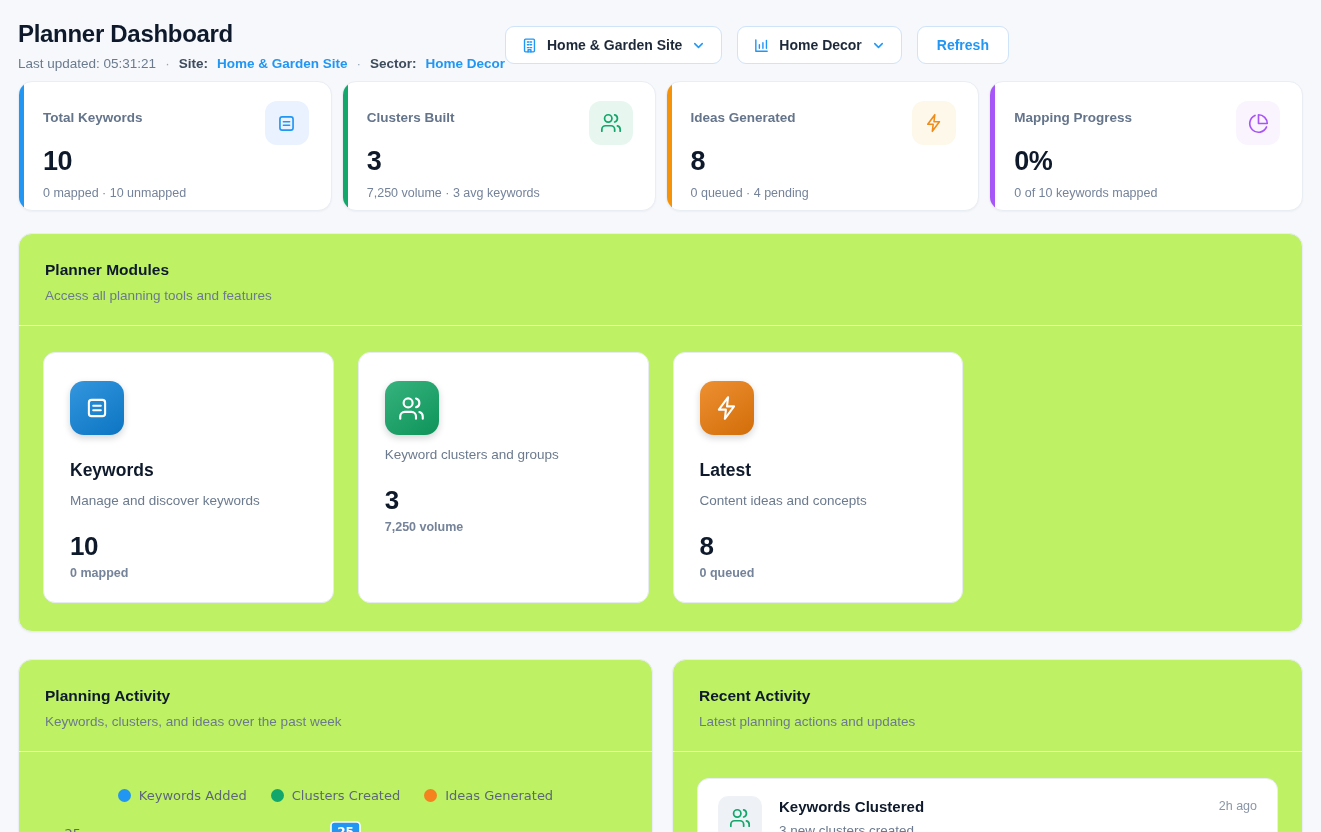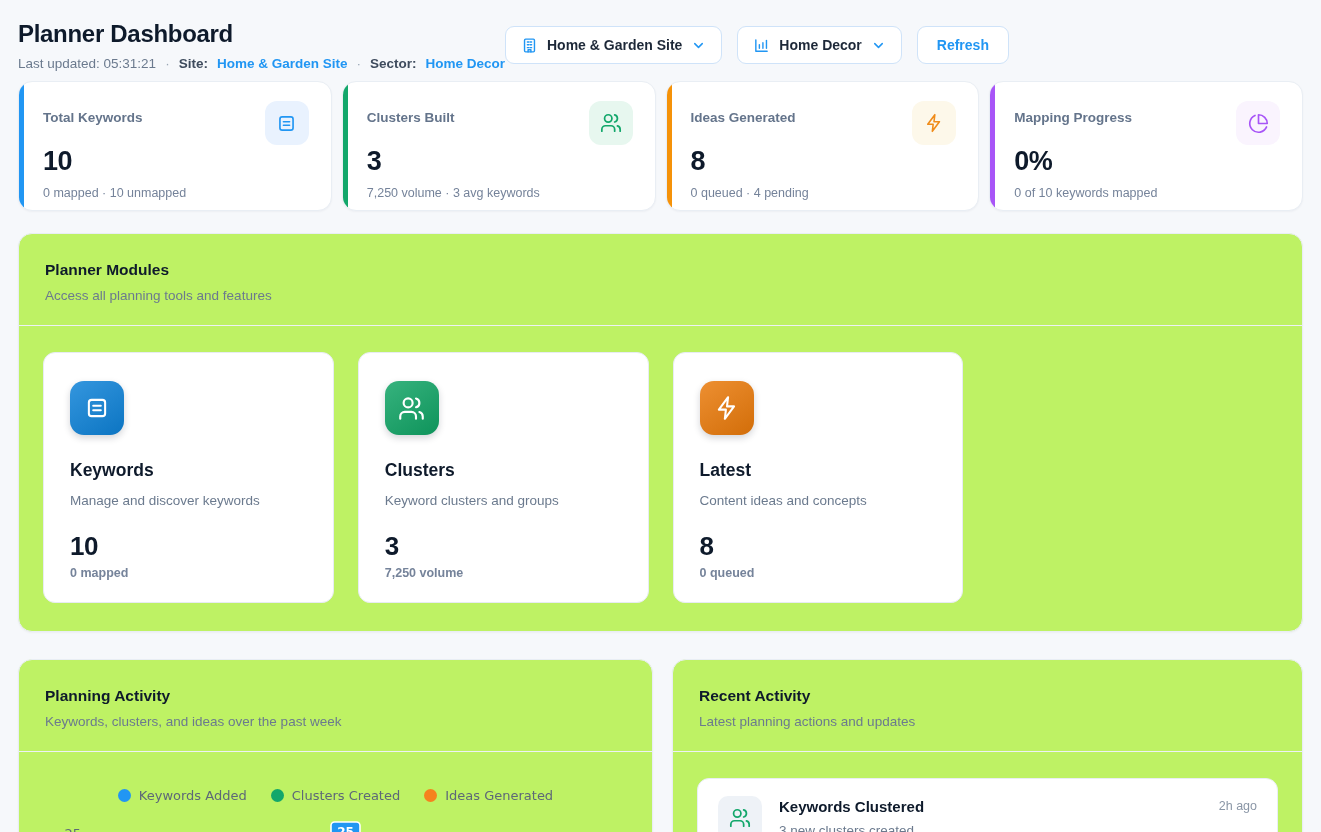--- a/index.html
+++ b/index.html
@@ -219,21 +219,20 @@
 
       <div class="module-card">
         <div class="module-icon" style="background-color: rgb(16, 164, 101);">
           <svg width="27" height="27" viewBox="0 0 24 24" fill="none" stroke="currentColor" stroke-width="1.9" stroke-linecap="round" stroke-linejoin="round">
               <path d="M16 21v-2a4 4 0 0 0-4-4H6a4 4 0 0 0-4 4v2"></path>
               <circle cx="9" cy="7" r="4"></circle>
               <path d="M22 21v-2a4 4 0 0 0-3-3.87"></path>
               <path d="M16 3.13a4 4 0 0 1 0 7.75"></path>
             </svg>
         </div>
-        <div class="module-title">Clusters</div>
         <div class="module-desc">Keyword clusters and groups</div>
         <div class="module-value">3</div>
         <div class="module-sub">7,250 volume</div>
       </div>
 
       <div class="module-card">
         <div class="module-icon" style="background-color: rgb(234, 122, 10);">
           <svg width="26" height="26" viewBox="0 0 24 24" fill="none" stroke="currentColor" stroke-width="1.9" stroke-linecap="round" stroke-linejoin="round">
               <path d="M13 2 4.5 13.5H11l-1 8.5L18.5 10.5H12z"></path>
             </svg>

